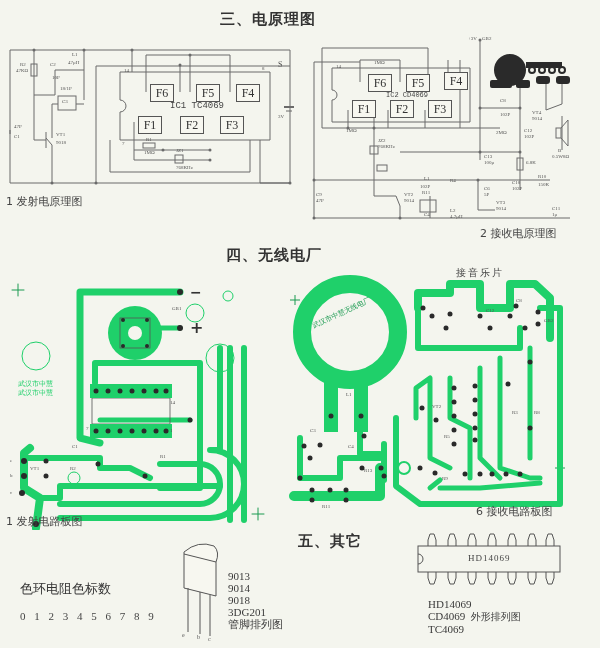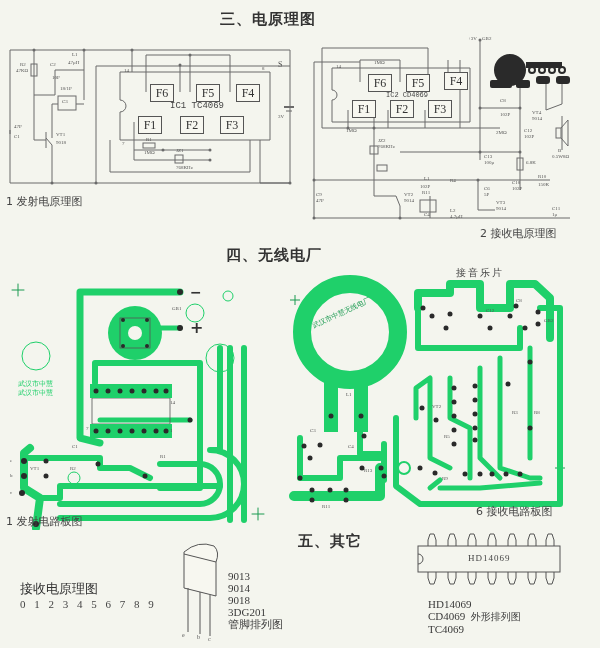--- a/index.html
+++ b/index.html
@@ -419,22 +419,22 @@
   <div class="abs lbl" style="left:68px;top:176px;">C4</div>
   <div class="abs lbl" style="left:206px;top:40px;">C12</div>
   <div class="abs lbl" style="left:236px;top:30px;">C8</div>
   <div class="abs lbl" style="left:42px;top:236px;">R11</div>
   <div class="abs lbl" style="left:84px;top:200px;">R13</div>
   <div class="abs lbl" style="left:66px;top:124px;">L1</div>
   <div class="abs cap" style="left:196px;top:236px;">6 接收电路板图</div>
 </div>
 
 <div class="abs" style="left:20px;top:580px;">
-  <div style="font-size:13px;color:#333;">接收电原理图</div>
-  <div class="serif" style="font-size:11px;color:#444;letter-spacing:3px;margin-top:0;">0 1 2 3 4 5 6 7 8 9</div>
+  <div style="font-size:13px;color:#333;">色环电阻色标数</div>
+  <div class="serif" style="font-size:11px;color:#444;letter-spacing:3px;margin-top:12px;">0 1 2 3 4 5 6 7 8 9</div>
 </div>
 
 <div class="abs" style="left:178px;top:540px;width:46px;height:100px;">
   <svg width="46" height="100">
     <g stroke="#555" stroke-width="1" fill="#f7f7f0">
       <path d="M6,12 Q20,0 36,6 Q42,12 38,22 L38,56 L6,48 Z"></path>
       <line x1="6" y1="14" x2="38" y2="22"></line>
     </g>
     <g stroke="#555" stroke-width="1">
       <line x1="10" y1="48" x2="10" y2="92"></line>

